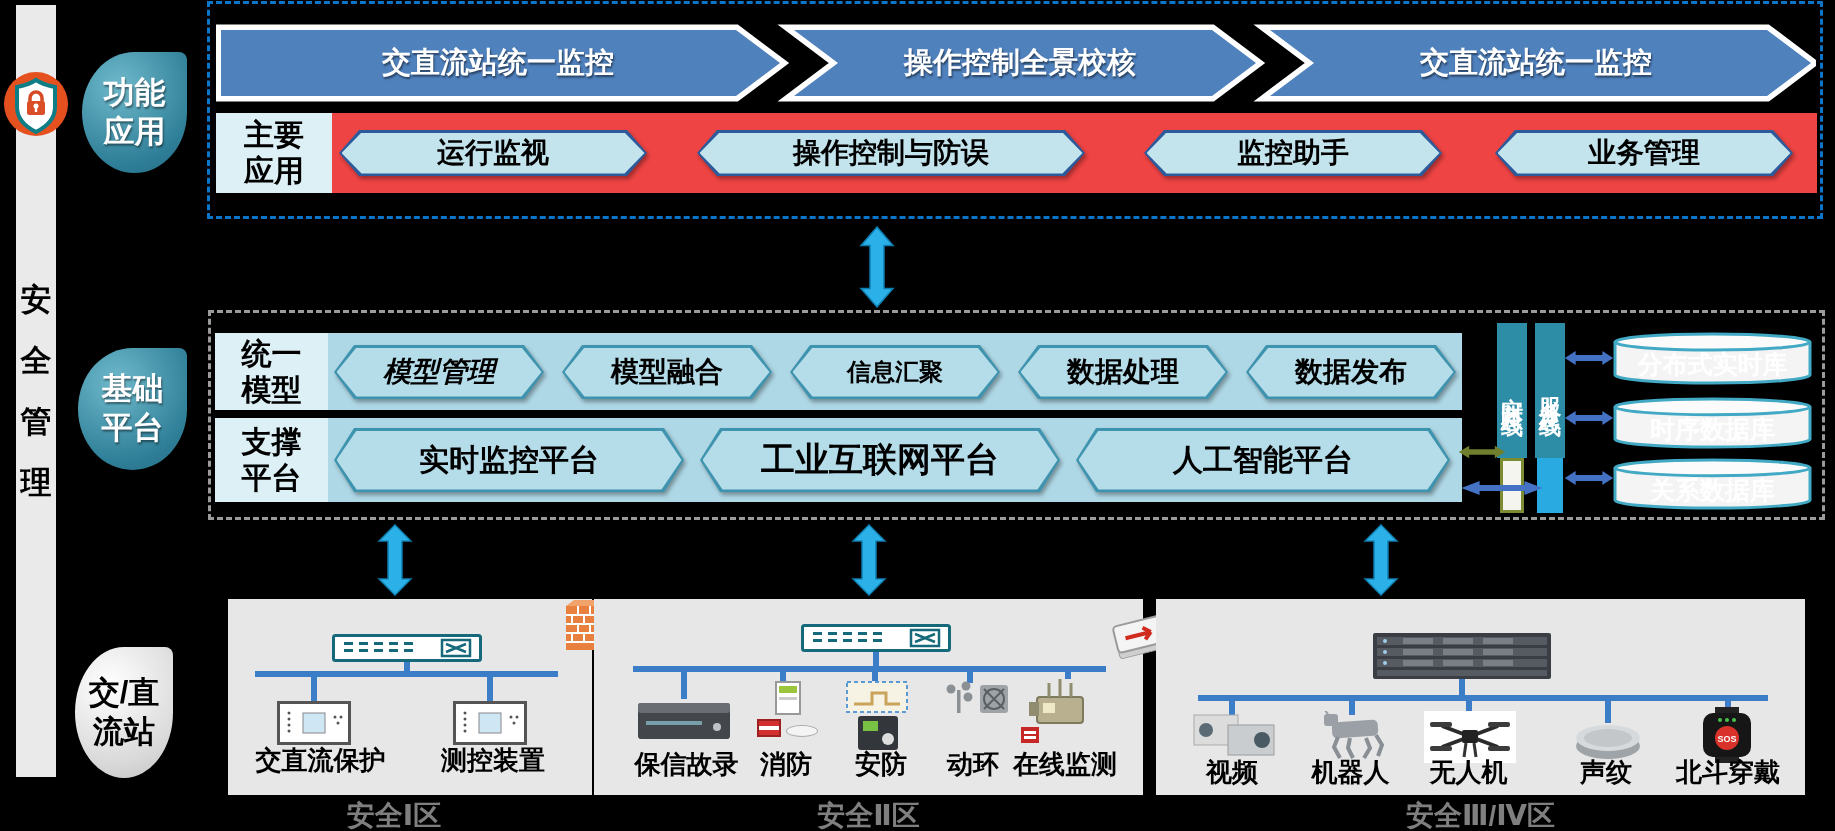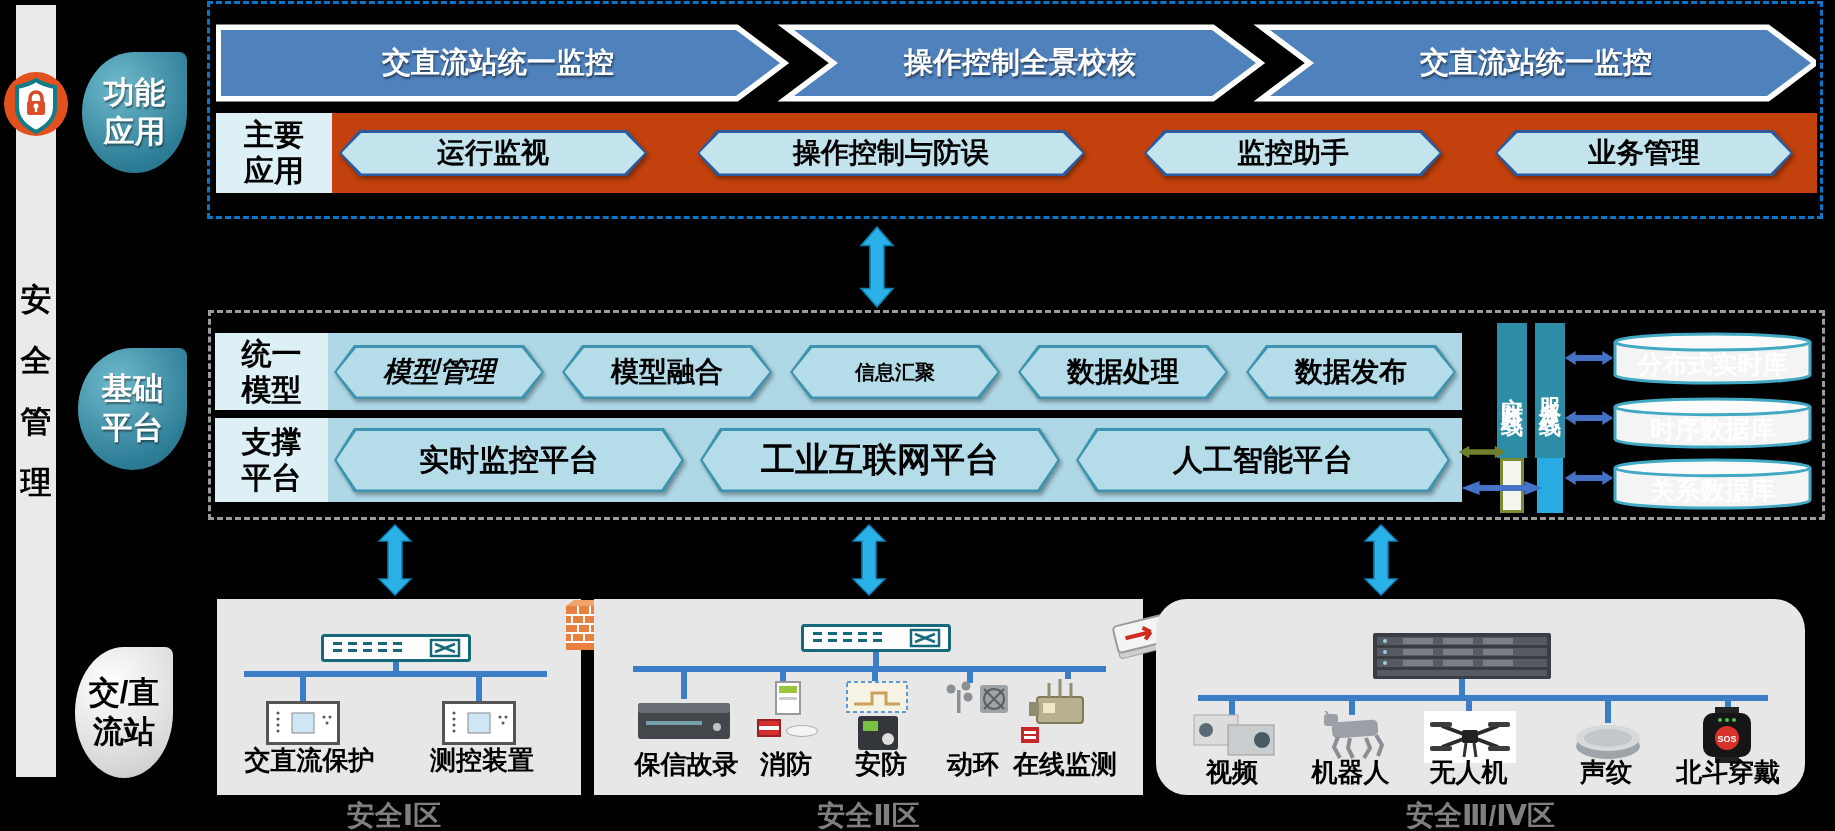--- a/index.html
+++ b/index.html
@@ -20,21 +20,21 @@
   .drop.silver { background:radial-gradient(circle at 35% 28%, #FFFFFF, #D9D9D9 70%, #C2C2C2);
     color:#000; }
   .drop span { font-size:31px; font-weight:bold; line-height:1.25; }
 
   .dashed-box { border:3px dashed #0B76C9; }
   .dashed-box.gray { border-color:#9B9B9B; }
 
   .arrow-label { display:flex; align-items:center; justify-content:center;
     color:#fff; font-size:29px; font-weight:bold; text-shadow:1px 2px 2px rgba(0,0,0,.5); }
 
-  .band { background:#c2410c;text-align:center; }
+  .band { background:#ef4444;text-align:center; }
   .row-label { background:#DCF0F6; display:flex; flex-direction:column; align-items:center;
     justify-content:center; }
   .row-label span { font-size:30px; font-weight:bold; color:#000; line-height:1.2; }
 
   
   .hex { position:absolute; filter:drop-shadow(2px 3px 2px rgba(0,0,0,.35)); }
   .hex .bg, .hex .fg { position:absolute;
     clip-path:polygon(var(--p) 0, calc(100% - var(--p)) 0, 100% 50%,
       calc(100% - var(--p)) 100%, var(--p) 100%, 0 50%); }
   .hex .bg { inset:0; background:var(--bc); }
@@ -159,21 +159,21 @@
       <span class="tx" style="font-size:28px;font-style:italic;">模型管理</span>
     </div>
     <div class="hex mid" style="left:347px;top:12px;width:210px;height:54px;">
       <div class="bg"></div>
         <div class="fg"></div>
       <span class="tx" style="font-size:28px;">模型融合</span>
     </div>
     <div class="hex mid" style="left:575px;top:12px;width:210px;height:54px;">
       <div class="bg"></div>
         <div class="fg"></div>
-      <span class="tx" style="font-size:20px;">信息汇聚</span>
+      <span class="tx" style="font-size:24px;">信息汇聚</span>
     </div>
     <div class="hex mid" style="left:803px;top:12px;width:210px;height:54px;">
       <div class="bg"></div>
         <div class="fg"></div>
       <span class="tx" style="font-size:28px;">数据处理</span>
     </div>
     <div class="hex mid" style="left:1031px;top:12px;width:210px;height:54px;">
       <div class="bg"></div>
         <div class="fg"></div>
       <span class="tx" style="font-size:28px;">数据发布</span>
@@ -252,21 +252,21 @@
   <svg class="abs" style="left:377px;top:524px;" width="36" height="72" viewBox="0 0 36 80" preserveAspectRatio="none">
     <path d="M18 1 L34 19 L25 19 L25 61 L34 61 L18 79 L2 61 L11 61 L11 19 L2 19 Z" fill="#2CB0E8" stroke="#0E7DB0" stroke-width="1.5"></path>
     </svg>
   <svg class="abs" style="left:851px;top:524px;" width="36" height="72" viewBox="0 0 36 80" preserveAspectRatio="none">
     <path d="M18 1 L34 19 L25 19 L25 61 L34 61 L18 79 L2 61 L11 61 L11 19 L2 19 Z" fill="#2CB0E8" stroke="#0E7DB0" stroke-width="1.5"></path>
     </svg>
   <svg class="abs" style="left:1363px;top:524px;" width="36" height="72" viewBox="0 0 36 80" preserveAspectRatio="none">
     <path d="M18 1 L34 19 L25 19 L25 61 L34 61 L18 79 L2 61 L11 61 L11 19 L2 19 Z" fill="#2CB0E8" stroke="#0E7DB0" stroke-width="1.5"></path>
     </svg>
 
-  <div class="abs zone" style="left:217px;top:599px;width:364px;height:196px;">
+  <div class="abs zone" style="left:228px;top:599px;width:364px;height:196px;">
     <svg class="abs" style="left:104px;top:35px;" width="150" height="28" viewBox="0 0 150 28">
       <rect x="1.5" y="1.5" width="147" height="25" rx="2" fill="#fff" stroke="#16697A" stroke-width="3"></rect>
       <g fill="#16697A">
         <rect x="12" y="8" width="9" height="3"></rect>
           <rect x="12" y="15" width="9" height="3"></rect>
         <rect x="27" y="8" width="9" height="3"></rect>
           <rect x="27" y="15" width="9" height="3"></rect>
         <rect x="42" y="8" width="9" height="3"></rect>
           <rect x="42" y="15" width="9" height="3"></rect>
         <rect x="57" y="8" width="9" height="3"></rect>
@@ -424,21 +424,21 @@
   <div class="abs zone-label" style="left:594px;top:800px;width:549px;height:31px;">安全Ⅱ区</div>
 
   <svg class="abs" style="left:1110px;top:608px;" width="66" height="60" viewBox="0 0 66 60">
     <g transform="rotate(-14 33 30)">
       <rect x="6" y="36" width="54" height="9" rx="3" fill="#CFCFCF" stroke="#9A9A9A"></rect>
       <rect x="6" y="12" width="54" height="27" rx="4" fill="#F4F4F4" stroke="#9A9A9A" stroke-width="2"></rect>
       <path d="M16 26 h26 m0 0 l-7 -6 m7 6 l-7 6" stroke="#D12B1F" stroke-width="4" fill="none"></path>
     </g>
   </svg>
 
-  <div class="abs zone" style="left:1156px;top:599px;width:649px;height:196px;border-radius:31px;">
+  <div class="abs zone" style="left:1156px;top:599px;width:649px;height:196px;">
     <svg class="abs" style="left:217px;top:34px;" width="178" height="46" viewBox="0 0 178 46">
       <rect width="178" height="46" rx="2" fill="#3A3E44"></rect>
       <g fill="#565B62">
         <rect x="4" y="4" width="170" height="8"></rect>
           <rect x="4" y="15" width="170" height="8"></rect>
         <rect x="4" y="26" width="170" height="8"></rect>
           <rect x="4" y="37" width="170" height="6"></rect>
       </g>
       <g fill="#9ECBE8">
           <circle cx="12" cy="8" r="2"></circle>

